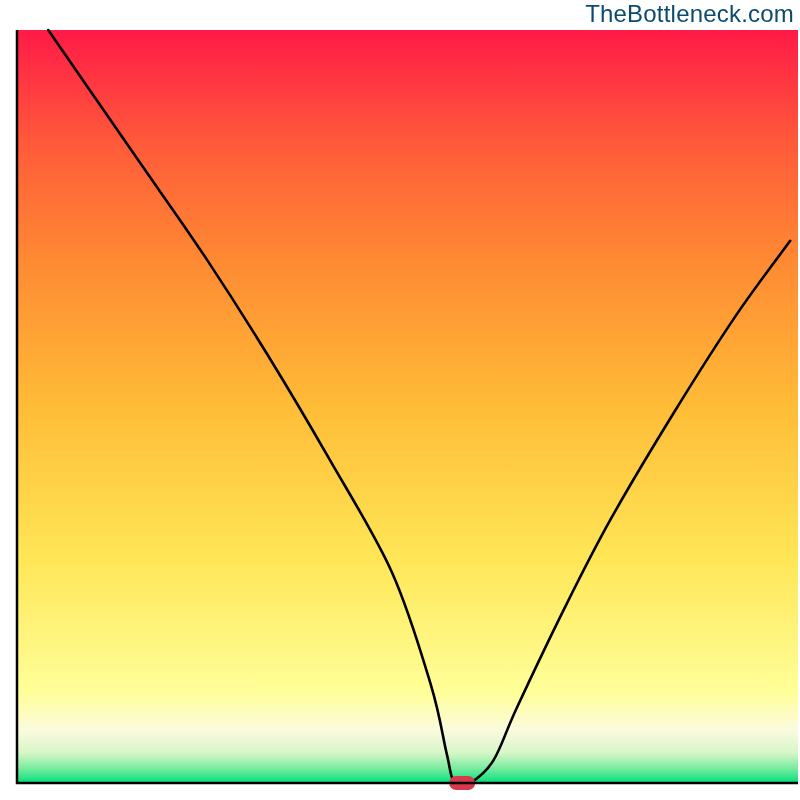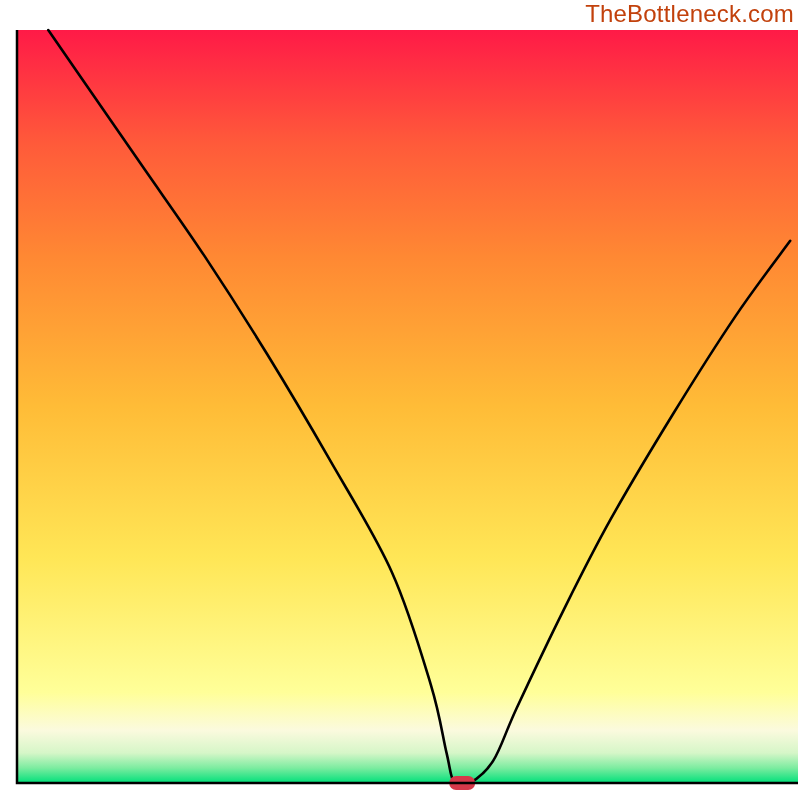--- a/index.html
+++ b/index.html
@@ -15,21 +15,21 @@
     width: 800px;
     height: 800px;
   }
   .watermark {
     position: absolute;
     top: 0px;
     right: 6px;
     font-family: Arial, Helvetica, sans-serif;
     font-size: 24px;
     font-weight: 500;
-    color: #c2410c;
+    color: #0c4a6e;
     letter-spacing: 0.2px;
   }
   svg {
     position: absolute;
     top: 0;
     left: 0;
   }
 </style>
 </head>
 <body>

